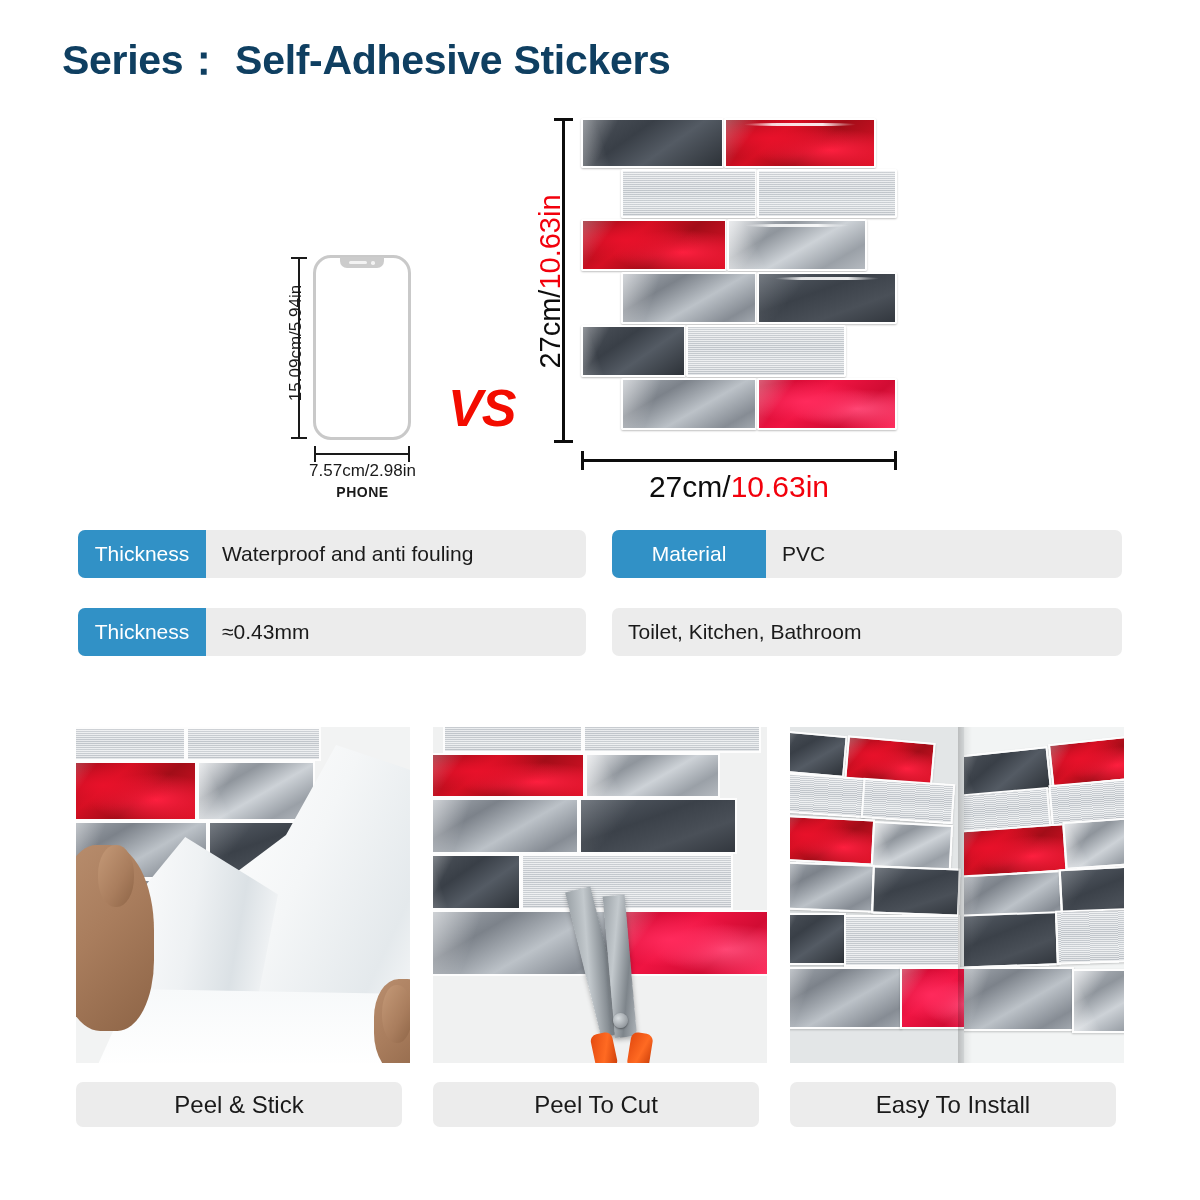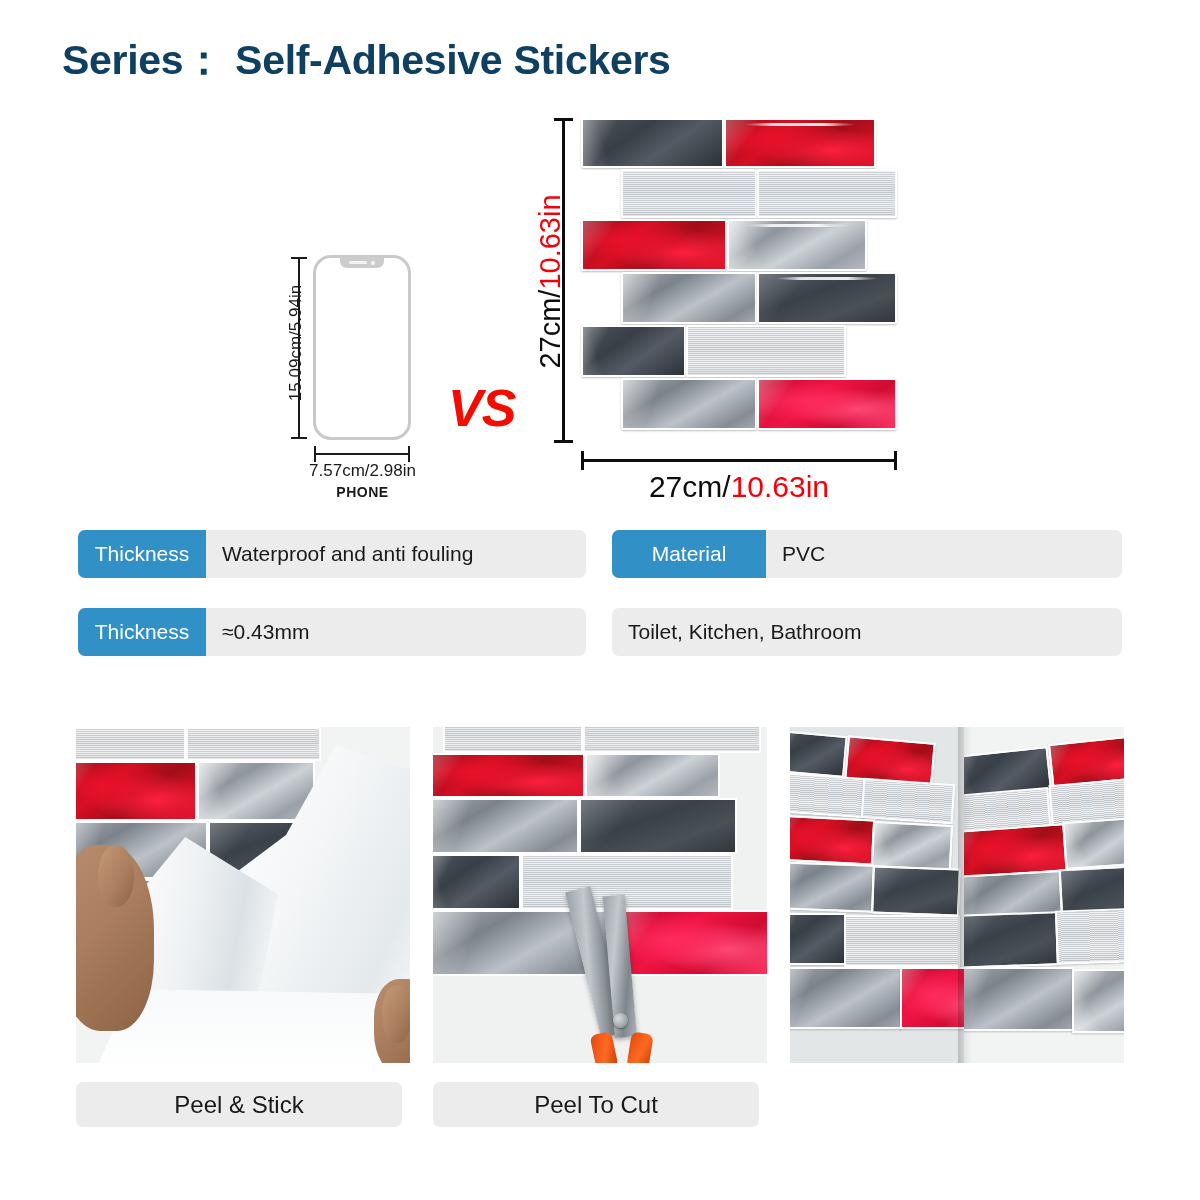--- a/index.html
+++ b/index.html
@@ -629,15 +629,16 @@
           <div class="iw-tile t-greymarble" style="left:-10px; top:146px; width:108px; height:52px; transform: rotate(-3deg);"></div>
           <div class="iw-tile t-charcoal" style="left:96px;  top:140px; width:92px;  height:52px; transform: rotate(-3deg);"></div>
           <div class="iw-tile t-charcoal" style="left:-10px; top:186px; width:104px; height:54px; transform: rotate(-2deg);"></div>
           <div class="iw-tile t-brushed" style="left:92px;  top:182px; width:96px;  height:54px; transform: rotate(-2deg);"></div>
           <div class="iw-tile t-greymarble" style="left:-10px; top:240px; width:120px; height:64px;"></div>
           <div class="iw-tile t-lightmarble" style="left:108px; top:242px; width:90px;  height:64px;"></div>
         </div>
 
         <div class="corner-shadow"></div>
       </div>
+      <div class="caption">Easy To Install</div>
     </div>
   </div>
 </div>
 
 </body></html>

